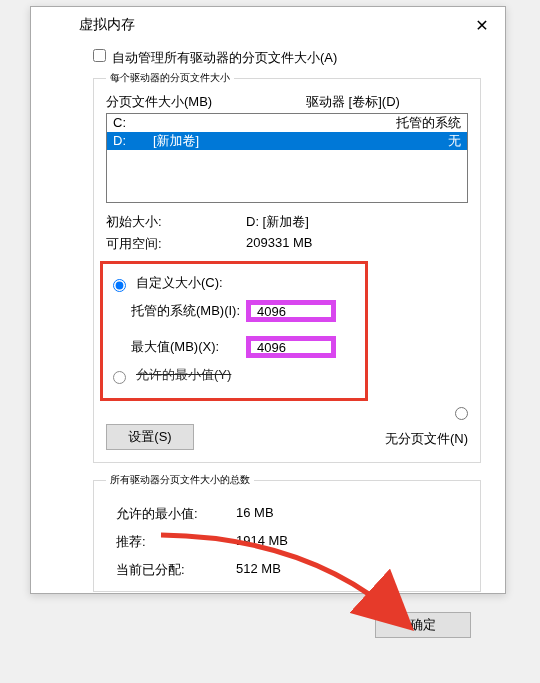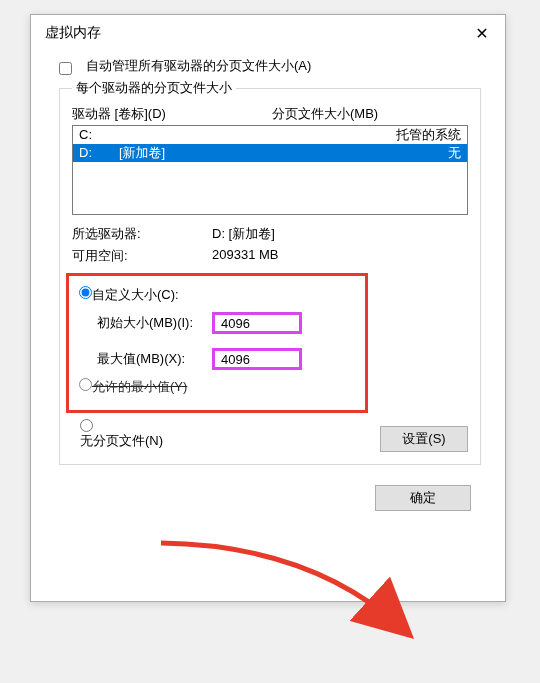--- a/index.html
+++ b/index.html
@@ -1,52 +1,53 @@
 <!DOCTYPE html>
 <html><head>
   <meta charset="utf-8">
   <style>
     * { margin: 0; padding: 0; box-sizing: border-box; font-family: "Microsoft YaHei", "Segoe UI", sans-serif; }
     body { background: #f0f0f0; width: 540px; height: 683px; overflow: hidden; }
     .dialog {
       background: #fff;
       border: 1px solid #aaa;
       width: 476px;
-      margin: 14px 0 0 30px;
+      margin: 6px 0 0 30px;
       box-shadow: 0 2px 8px rgba(0,0,0,0.15);
       height: 588px;
       position: relative;
+      padding-left: 34px;
     }
     .titlebar {
       display: flex;
       align-items: center;
       justify-content: space-between;
       height: 36px;
       padding: 0 0 0 14px;
       font-size: 14px;
     }
     .titlebar .close {
       width: 46px;
       height: 36px;
       display: flex;
       align-items: center;
       justify-content: center;
       font-size: 16px;
       font-weight: 300;
       cursor: pointer;
     }
     .content { padding: 6px 24px 12px 28px; }
-    .checkbox-row { display: flex; align-items: flex-end; gap: 14px; font-size: 13px; margin-bottom: 4px; }
+    .checkbox-row { display: flex; align-items: flex-start; gap: 6px; font-size: 13px; margin-bottom: 4px; }
     .checkbox-row input { width: 13px; height: 13px; }
     fieldset {
       border: 1px solid #d8d8d8;
       padding: 8px 12px 12px 12px;
       margin-bottom: 10px;
     }
-    legend { font-size: 13px; padding: 0 4px; }
+    legend { font-size: 10px; padding: 0 4px; }
     .col-headers { display: flex; font-size: 13px; margin-bottom: 2px; }
     .col-headers span:first-child { flex: 0 0 200px; }
     .drive-list {
       border: 1px solid #7a7a7a;
       height: 90px;
       background: #fff;
       font-size: 13px;
       overflow-y: auto;
     }
     .drive-row { display: flex; padding: 0 6px; line-height: 18px; }
@@ -56,39 +57,39 @@
     .drive-row.selected { background: #0078d7; color: #fff; }
     .kv-row { display: flex; font-size: 13px; margin-top: 10px; }
     .kv-row .k { flex: 0 0 140px; }
     .highlight-box {
       border: 3px solid #e63a2a;
       padding: 10px 10px 8px 10px;
       margin-top: 8px;
       margin-left: -6px;
       margin-right: 100px;
     }
-    .radio-row { display: flex; align-items: flex-start; gap: 0; font-size: 13px; margin-bottom: 6px; }
+    .radio-row { display: flex; align-items: flex-end; gap: 10px; font-size: 13px; margin-bottom: 6px; }
     .radio-row input { width: 13px; height: 13px; }
     .size-row { display: flex; align-items: center; font-size: 13px; margin: 8px 0 0 18px; }
     .size-row .slabel { flex: 0 0 115px; }
     .size-row input[type=text] {
       width: 90px;
       height: 22px;
-      border: 3px solid #d946ef;
+      border: 5px solid #d946ef;
       padding: 0 6px;
       font-size: 13px;
     }
     .arrow-svg {
       position: absolute;
       pointer-events: none;
       left: 100px; top: 520px;
       width: 320px; height: 110px;
     }
     .radio-standalone { margin: 6px 0 0 8px; flex-direction: column; }
-    .set-btn-row { display: flex; justify-content: flex-end; margin-top: -24px; }
+    .set-btn-row { display: flex; margin-top: -24px; }
     .btn {
       min-width: 88px;
       height: 26px;
       border: 1px solid #adadad;
       background: #e1e1e1;
       font-size: 13px;
       cursor: pointer;
       padding: 0 14px;
     }
     .totals .kv-row .k { flex: 0 0 120px; margin-left: 10px; }
@@ -108,53 +109,53 @@
   <div class="content">
     <label class="checkbox-row">
       <input type="checkbox" style="">
       <span>自动管理所有驱动器的分页文件大小(A)</span>
     </label>
 
     <fieldset>
       <legend>每个驱动器的分页文件大小</legend>
 
       <div class="col-headers">
+        <span>分页文件大小(MB)</span>
         <span>驱动器 [卷标](D)</span>
-        <span>分页文件大小(MB)</span>
       </div>
 
       <div class="drive-list">
         <div class="drive-row">
           <span class="dl">C:</span>
           <span class="dlabel"></span>
           <span class="dpf">托管的系统</span>
         </div>
         <div class="drive-row selected">
           <span class="dl">D:</span>
           <span class="dlabel">[新加卷]</span>
           <span class="dpf">无</span>
         </div>
       </div>
 
       <div class="kv-row">
-        <span class="k">所选驱动器:</span>
+        <span class="k">初始大小:</span>
         <span>D:  [新加卷]</span>
       </div>
       <div class="kv-row" style="margin-top:4px;">
         <span class="k">可用空间:</span>
         <span>209331 MB</span>
       </div>
 
       <div class="highlight-box">
         <label class="radio-row">
           <input type="radio" name="pfmode" checked="" style="">
           <span>自定义大小(C):</span>
         </label>
         <div class="size-row">
-          <span class="slabel">初始大小(MB)(I):</span>
+          <span class="slabel">托管的系统(MB)(I):</span>
           <input type="text" value="4096" style="">
         </div>
         <div class="size-row" style="margin-top:14px; margin-bottom:6px;">
           <span class="slabel">最大值(MB)(X):</span>
           <input type="text" value="4096" style="">
         </div>
         <label class="radio-row" style="margin-top:8px; text-decoration:line-through; opacity:.85;">
           <input type="radio" name="pfmode" style="">
           <span>允许的最小值(Y)</span>
         </label>
@@ -163,20 +164,35 @@
       <label class="radio-row radio-standalone">
         <input type="radio" name="pfmode" style="">
         <span>无分页文件(N)</span>
       </label>
 
       <div class="set-btn-row">
         <button class="btn">设置(S)</button>
       </div>
     </fieldset>
 
+    <fieldset class="totals">
+      <legend>所有驱动器分页文件大小的总数</legend>
+      <div class="kv-row">
+        <span class="k">允许的最小值:</span>
+        <span>16 MB</span>
+      </div>
+      <div class="kv-row">
+        <span class="k">推荐:</span>
+        <span>1914 MB</span>
+      </div>
+      <div class="kv-row">
+        <span class="k">当前已分配:</span>
+        <span>512 MB</span>
+      </div>
+    </fieldset>
 
     <div class="ok-row">
       <button class="btn" style="min-width:96px;">确定</button>
     </div>
   </div>
 
   <svg class="arrow-svg" viewBox="0 0 320 110">
     <defs>
       <marker id="ah" markerWidth="12" markerHeight="12" refX="9" refY="6" orient="auto">
         <path d="M0,0 L12,6 L0,12 Z" fill="#e63a2a"></path>

